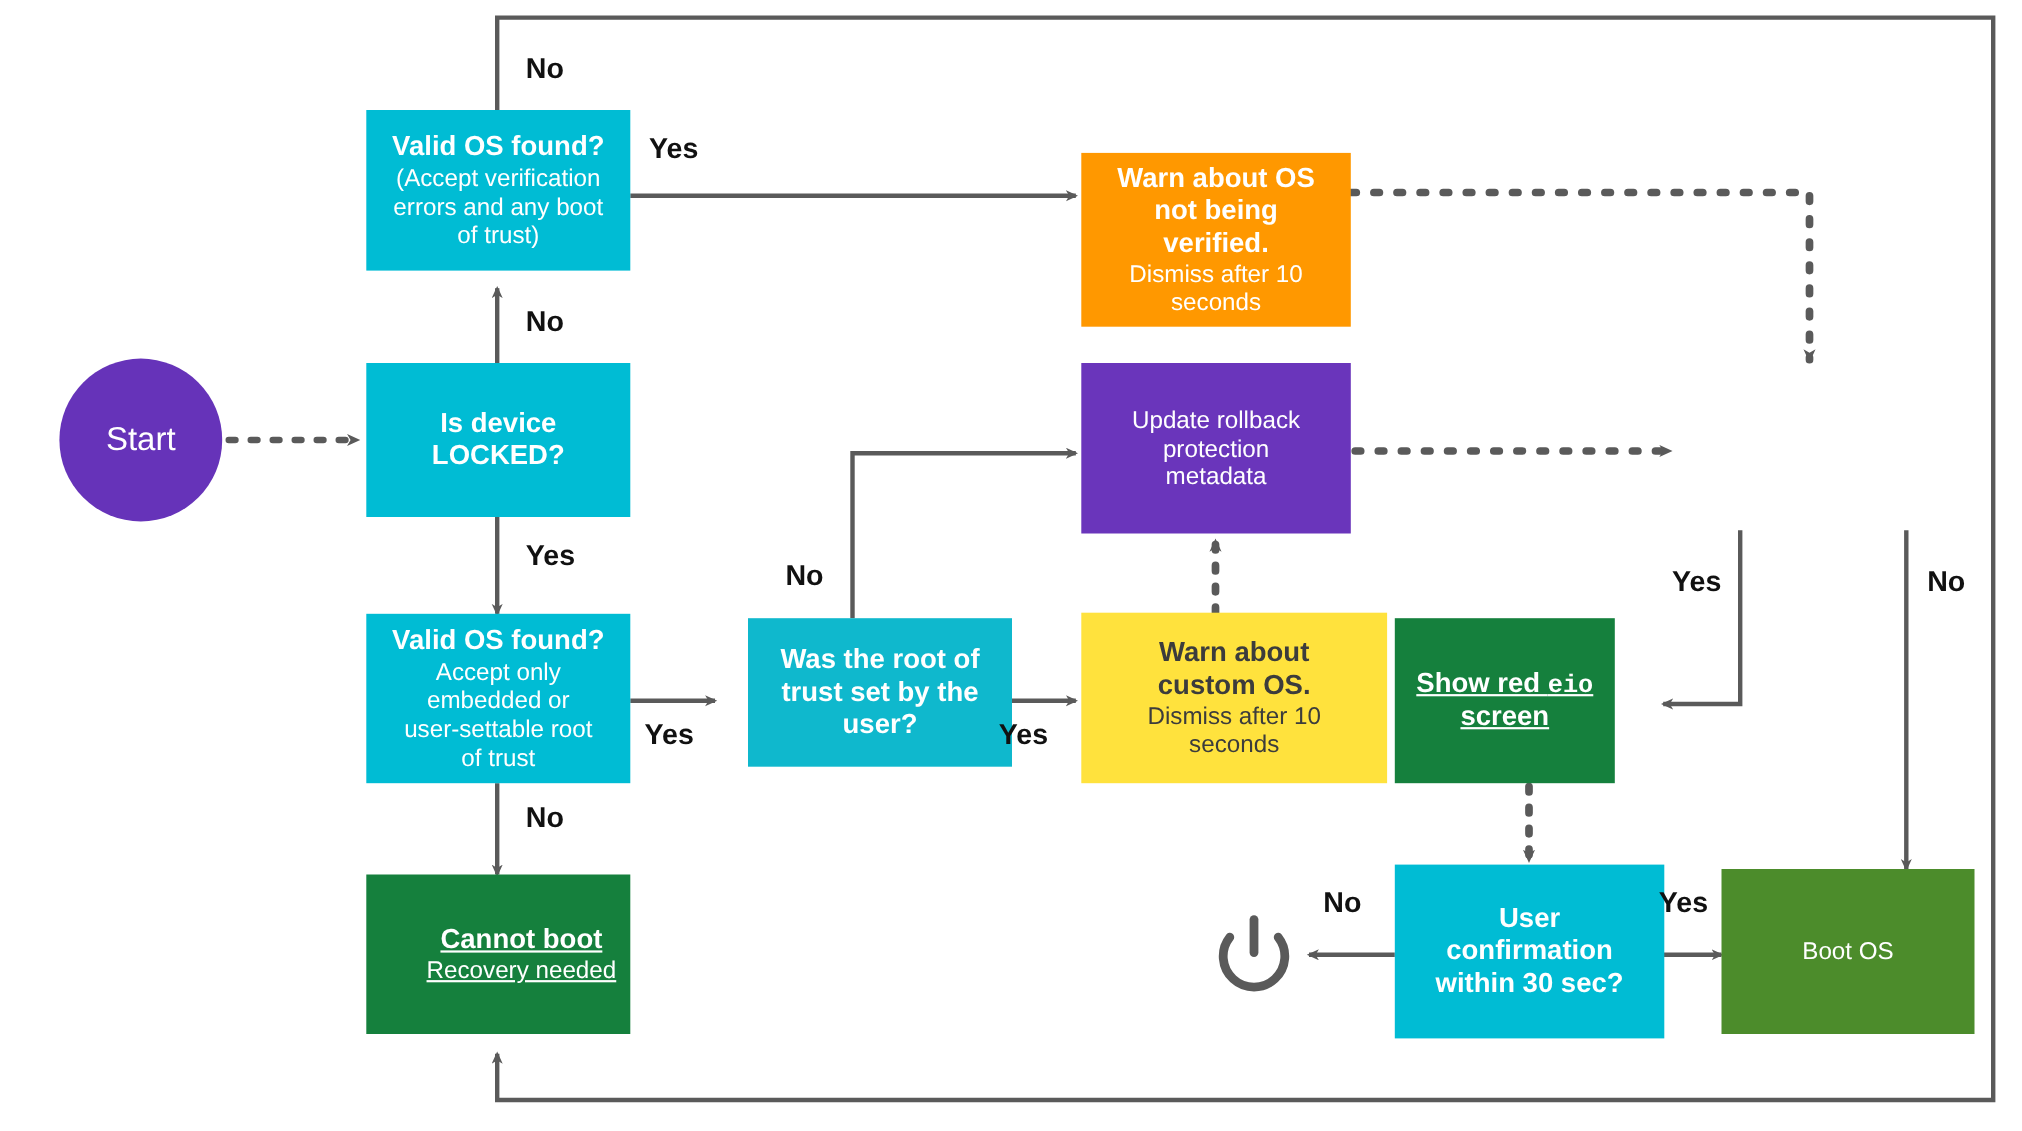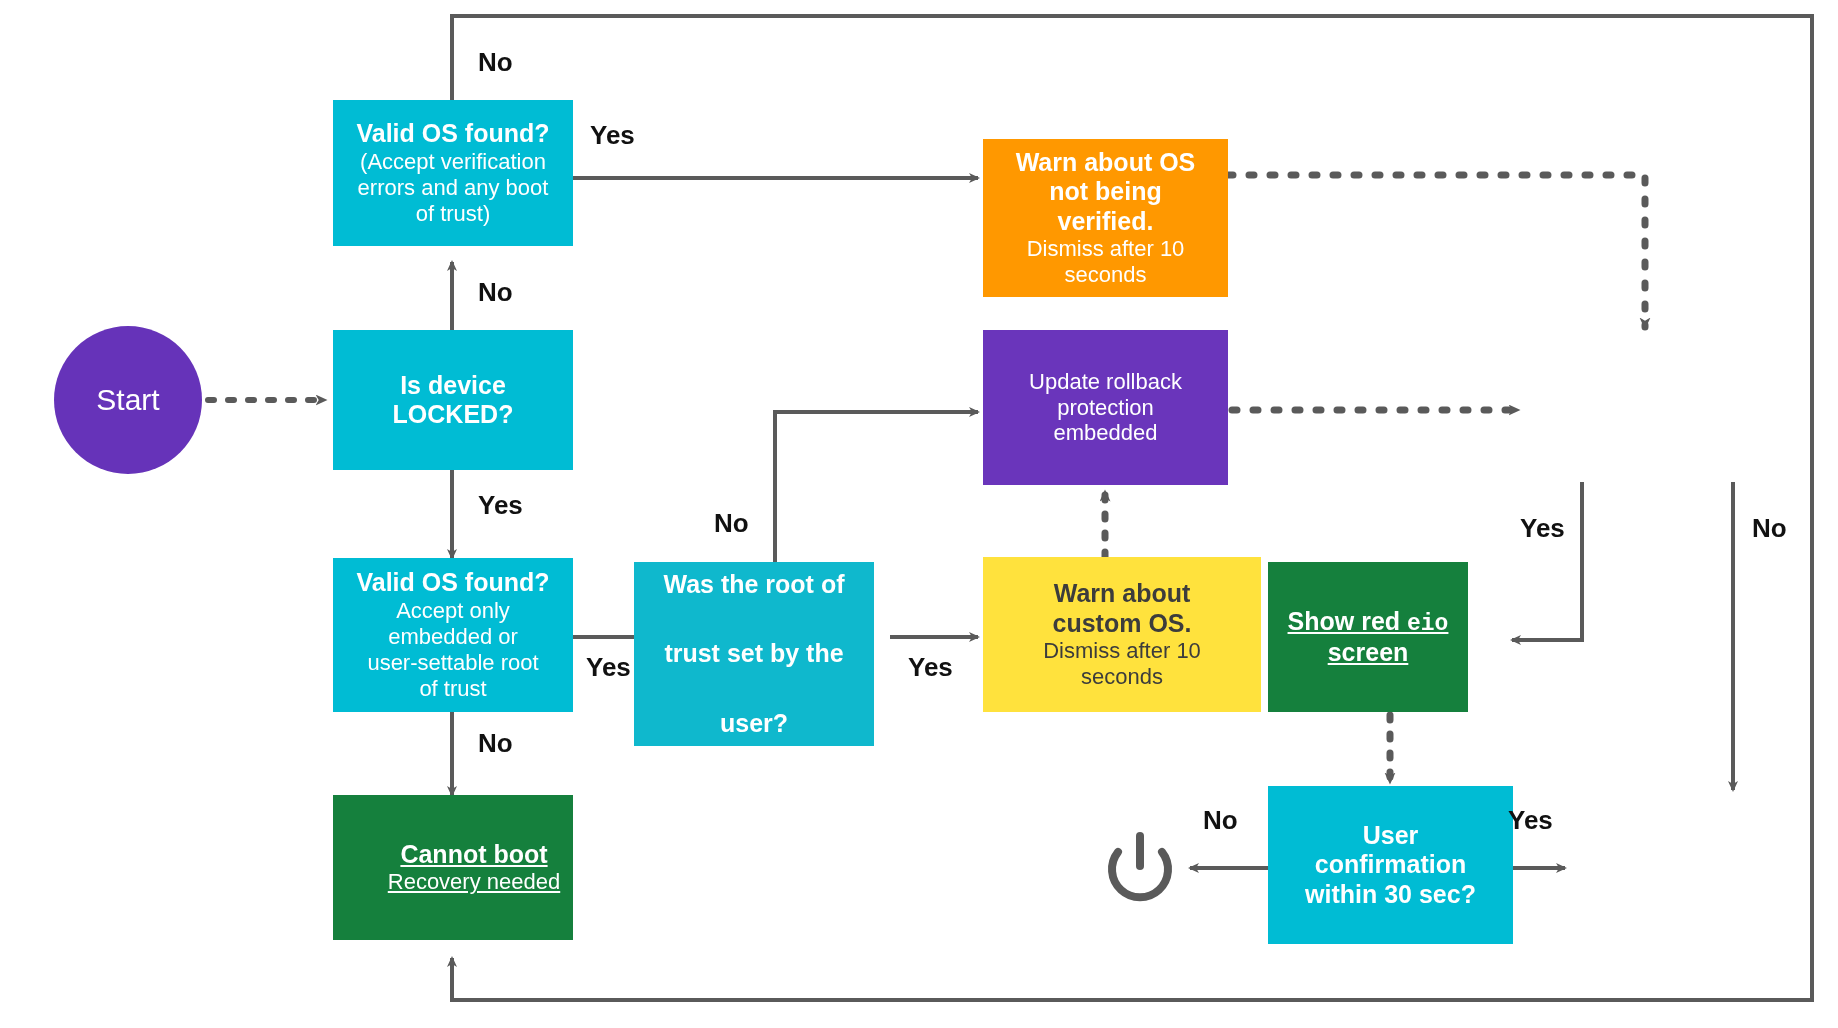--- a/index.html
+++ b/index.html
@@ -105,38 +105,38 @@
     <span class="t2">embedded or</span>
     <span class="t2">user-settable root</span>
     <span class="t2">of trust</span>
   </div>
 
   <div class="node n-pink" style="left:333px;top:795px;width:240px;height:145px;padding-left:42px;">
     <span class="t1">Cannot boot</span>
     <span class="t2">Recovery needed</span>
   </div>
 
-  <div class="node n-cyan2" style="left:634px;top:562px;width:240px;height:184px;padding:0 6px;gap:40px;">
+  <div class="node n-cyan2" style="left:680px;top:562px;width:240px;height:135px;padding:0 6px;">
     <span class="t1">Was the root of</span>
     <span class="t1">trust set by the</span>
     <span class="t1">user?</span>
   </div>
 
   <div class="node n-orange" style="left:983px;top:97px;width:245px;height:158px;padding:2px 8px;">
     <span class="t1">Warn about OS</span>
     <span class="t1">not being</span>
     <span class="t1">verified.</span>
     <span class="t2">Dismiss after 10</span>
     <span class="t2">seconds</span>
   </div>
 
   <div class="node n-purple" style="left:983px;top:330px;width:245px;height:155px;padding:0 6px;">
     <span class="t2">Update rollback</span>
     <span class="t2">protection</span>
-    <span class="t2">embedded</span>
+    <span class="t2">metadata</span>
   </div>
 
   <div class="node n-yellow" style="left:983px;top:557px;width:278px;height:155px;padding:0 8px;">
     <span class="t1">Warn about</span>
     <span class="t1">custom OS.</span>
     <span class="t2">Dismiss after 10</span>
     <span class="t2">seconds</span>
   </div>
 
 
@@ -144,20 +144,23 @@
     <span class="t1"><span>Show red </span><span class="mono">eio</span></span>
     <span class="t1">screen</span>
   </div>
 
   <div class="node n-cyan" style="left:1268px;top:786px;width:245px;height:158px;padding:0 6px;">
     <span class="t1">User</span>
     <span class="t1">confirmation</span>
     <span class="t1">within 30 sec?</span>
   </div>
 
+  <div class="node n-green" style="left:1565px;top:790px;width:230px;height:150px;">
+    <span class="t2">Boot OS</span>
+  </div>
 
   <div class="elabel" style="left:478px;top:47px;">No</div>
   <div class="elabel" style="left:478px;top:277px;">No</div>
   <div class="elabel" style="left:590px;top:120px;">Yes</div>
   <div class="elabel" style="left:478px;top:490px;">Yes</div>
   <div class="elabel" style="left:478px;top:728px;">No</div>
   <div class="elabel" style="left:586px;top:652px;">Yes</div>
   <div class="elabel" style="left:714px;top:508px;">No</div>
   <div class="elabel" style="left:908px;top:652px;">Yes</div>
   <div class="elabel" style="left:1520px;top:513px;">Yes</div>

